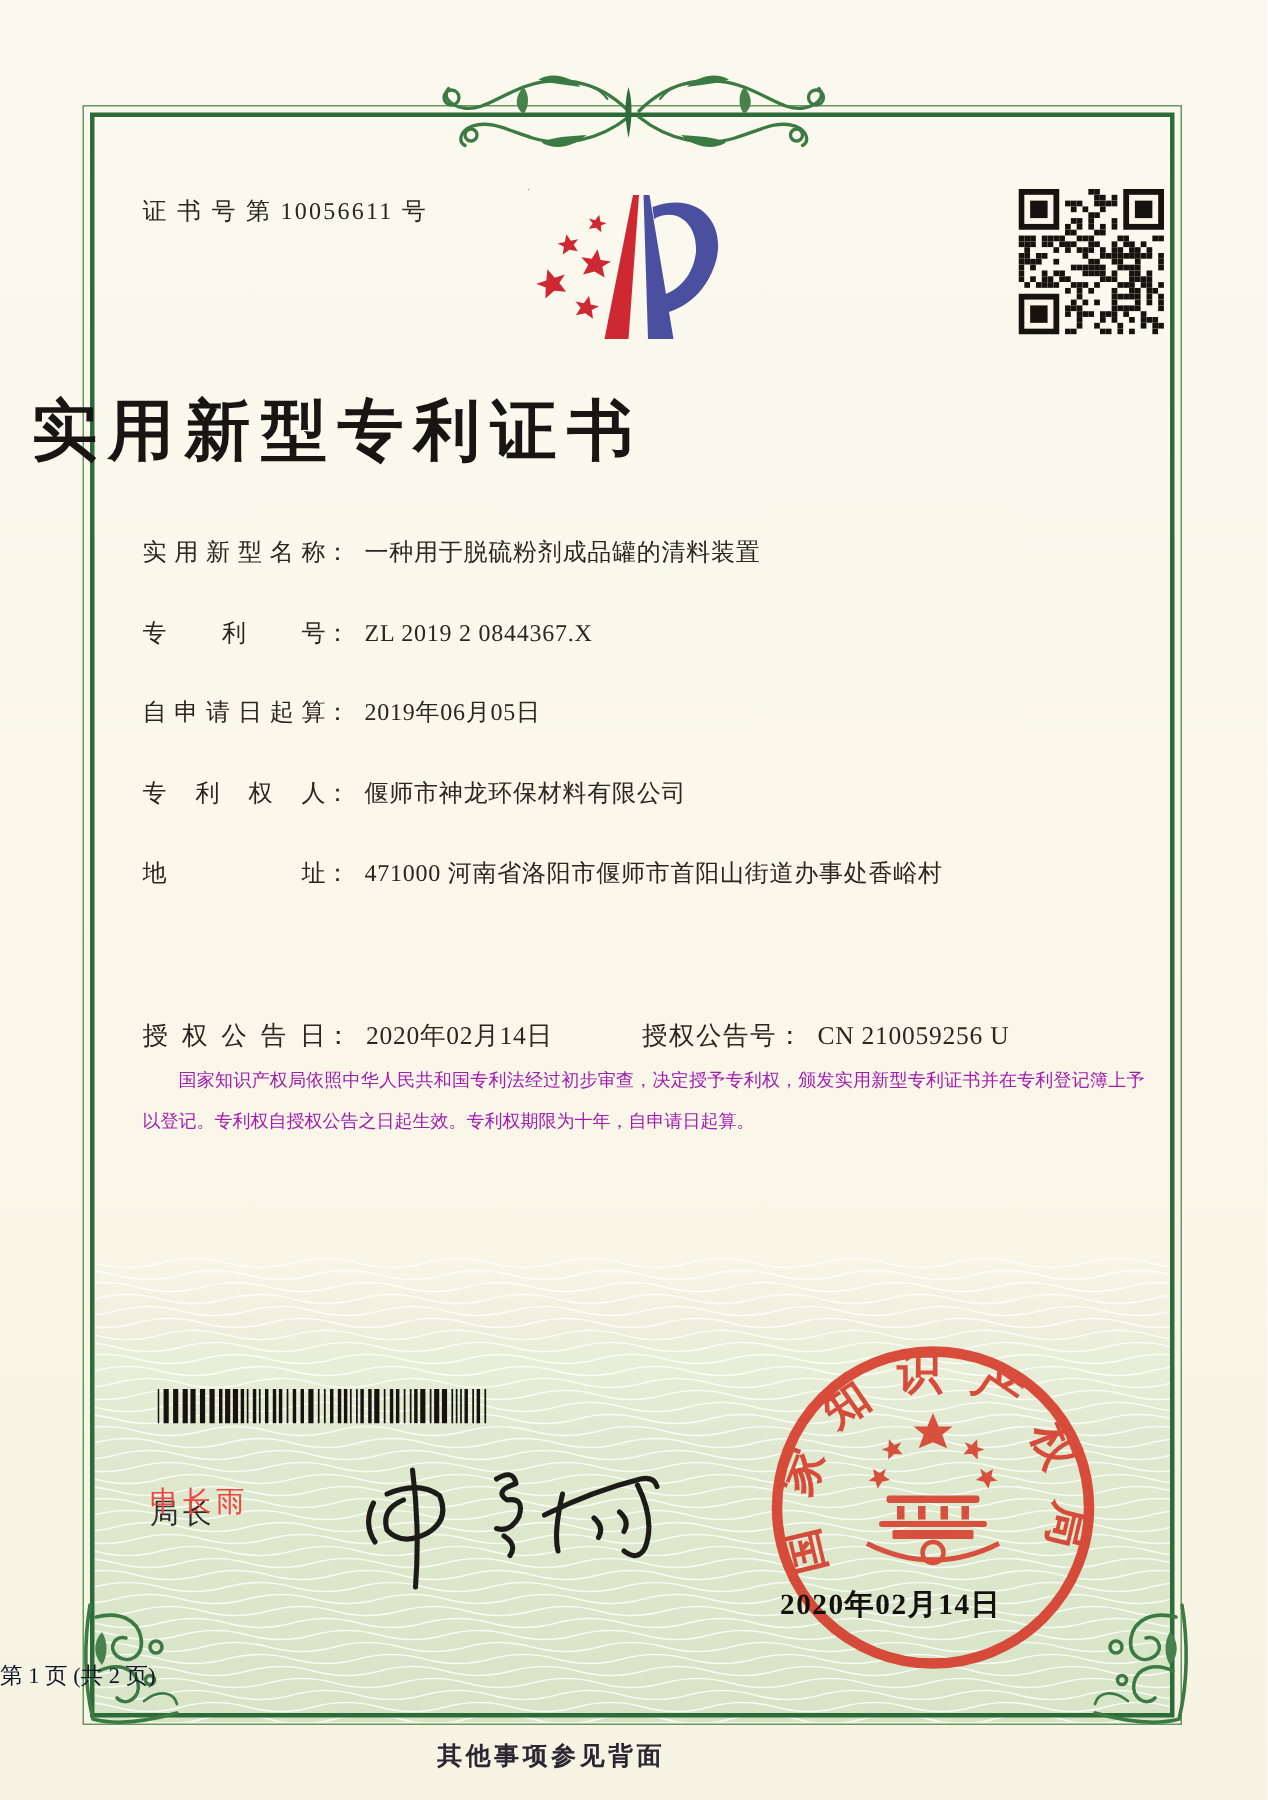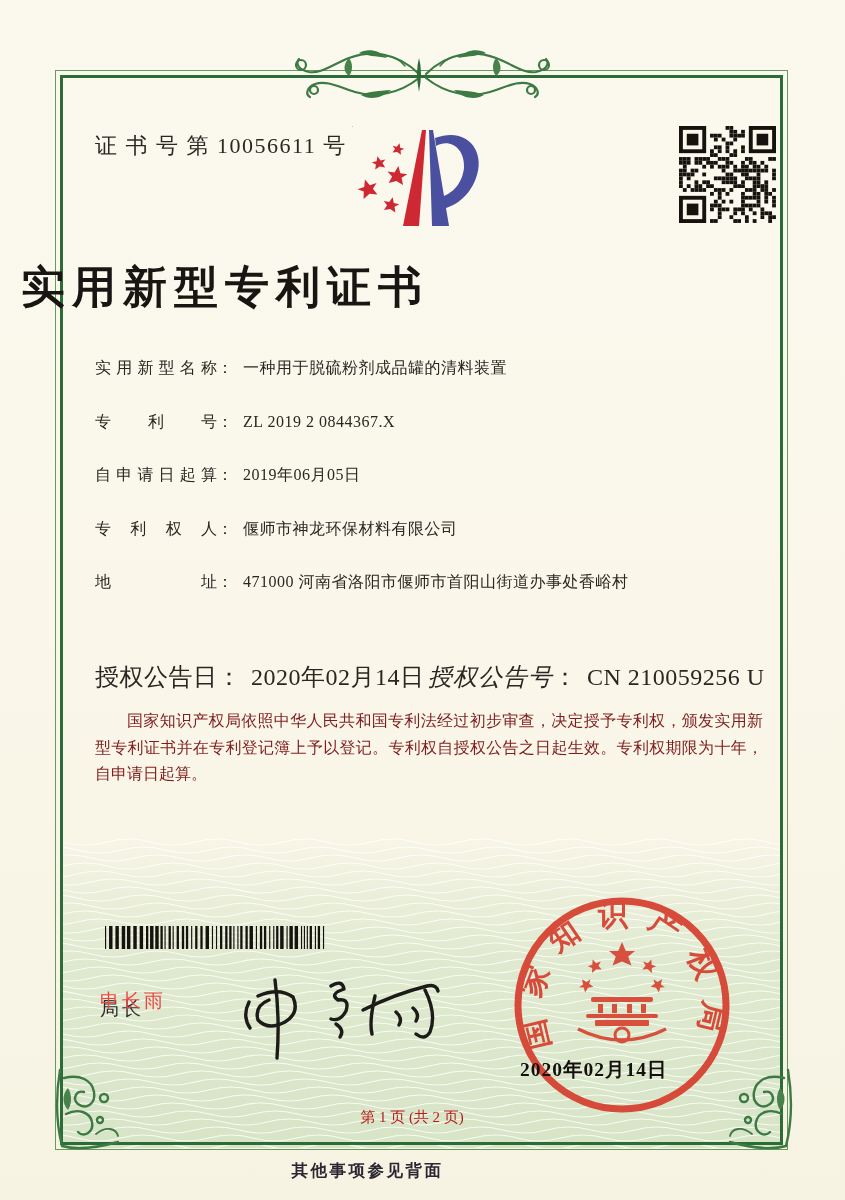--- a/index.html
+++ b/index.html
@@ -19,44 +19,44 @@
   
   #frame-outer{
     left:55px;top:70px;width:733px;height:1080px;z-index:2;
     border:1.5px solid #67985f; box-sizing:border-box;
   }
   #frame-inner{
     position:absolute;left:4px;top:4px;right:4px;bottom:4px;
     border:3px solid #2d6b39;
   }
   
-  #cert-no{left:95px;top:131px;font-size:22px;letter-spacing:1.5px;z-index:4;color:#2b2723;}
+  #cert-no{left:95px;top:131px;font-size:16px;letter-spacing:1.5px;z-index:4;color:#2b2723;}
   #title{
     left:0;top:258px;width:845px;text-align:left;z-index:4;
     font-size:44px;font-weight:bold;letter-spacing:7px;color:#191513;padding-left:21px;
   }
   
   #fields{left:95px;top:358px;width:680px;z-index:4;}
   .frow{height:53.5px;font-size:16px;white-space:nowrap;}
   .flabel{display:inline-block;width:122px;text-align:justify;text-align-last:justify;vertical-align:top;}
   .fcolon{display:inline-block;margin-right:10px;}
   .fvalue{letter-spacing:.5px;}
-  #grant-row{left:95px;top:661px;width:680px;font-size:24px;white-space:nowrap;z-index:4;}
+  #grant-row{left:95px;top:679px;width:680px;font-size:17px;white-space:nowrap;z-index:4;}
   #grant-no-part{position:absolute;left:333px;top:0;}
   
-  #paras{left:95px;top:708px;width:668px;z-index:4;font-size:16px;line-height:26.5px;text-align:justify;color:#7f1d1d;}
+  #paras{left:95px;top:708px;width:668px;z-index:4;font-size:12px;line-height:26.5px;text-align:justify;color:#a21caf;font-family:Liberation Mono, monospace;}
   #paras p{margin:0;text-indent:2em;}
   
   #director-label{left:100px;top:996px;font-size:19px;letter-spacing:3px;z-index:4;color:#2b2b2b;font-family:Liberation Mono, monospace;}
   #director-name{left:100px;top:988px;font-size:19px;letter-spacing:3px;z-index:4;color:#ef4444;}
   #signature{left:233px;top:972px;z-index:5;}
   #seal{left:510px;top:893px;z-index:4;}
   #seal-date{left:520px;top:1056px;font-size:19.5px;letter-spacing:1px;z-index:6;color:#14100e;font-weight:bold;}
   #barcode{left:105px;top:926px;z-index:4;}
-  #page-info{left:0;top:1108px;width:824px;text-align:center;font-size:15px;z-index:4;color:#b91c1c;}
+  #page-info{left:0;top:1108px;width:824px;font-size:15px;z-index:4;color:#0f172a;}
   #back-note{left:0;top:1160px;width:735px;text-align:center;font-size:16.5px;letter-spacing:2.5px;z-index:4;font-weight:bold;color:#2a2733;}
   
   #top-ornament{left:287px;top:44px;z-index:3;}
   #corner-left{left:52px;top:1064px;z-index:3;}
   #corner-right{left:722px;top:1064px;z-index:3;}
   #cnipa-logo{left:352px;top:126px;z-index:4;}
   #qr-code{left:679px;top:126px;z-index:4;}
 </style>
 </head>
 <body>
@@ -406,21 +406,21 @@
     <span class="flabel">专利权人</span><span class="fcolon">：</span><span class="fvalue">偃师市神龙环保材料有限公司</span>
   </div>
   <div class="frow">
     <span class="flabel">地址</span><span class="fcolon">：</span><span class="fvalue">471000 河南省洛阳市偃师市首阳山街道办事处香峪村</span>
   </div>
 </div>
 
 <div id="grant-row" class="abs">
   <span class="flabel">授权公告日</span><span class="fcolon">：</span><span class="fvalue">2020年02月14日</span>
   <span id="grant-no-part">
-    <span style="letter-spacing:1px;font-style:italic;">授权公告号</span><span class="fcolon">：</span><span class="fvalue">CN 210059256 U</span>
+    <span style="letter-spacing:1px;">授权公告号</span><span class="fcolon">：</span><span class="fvalue">CN 210059256 U</span>
   </span>
 </div>
 
 <div id="paras" class="abs">
   <p>国家知识产权局依照中华人民共和国专利法经过初步审查，决定授予专利权，颁发实用新型专利证书并在专利登记簿上予以登记。专利权自授权公告之日起生效。专利权期限为十年，自申请日起算。</p>
 </div>
 
 <svg id="barcode" class="abs" width="222" height="23" viewBox="0 0 222 23">
     <rect x="0" y="0" width="1.15" height="23" fill="#16130f"></rect>
     <rect x="4.05" y="0" width="3.4499999999999997" height="23" fill="#16130f"></rect>

